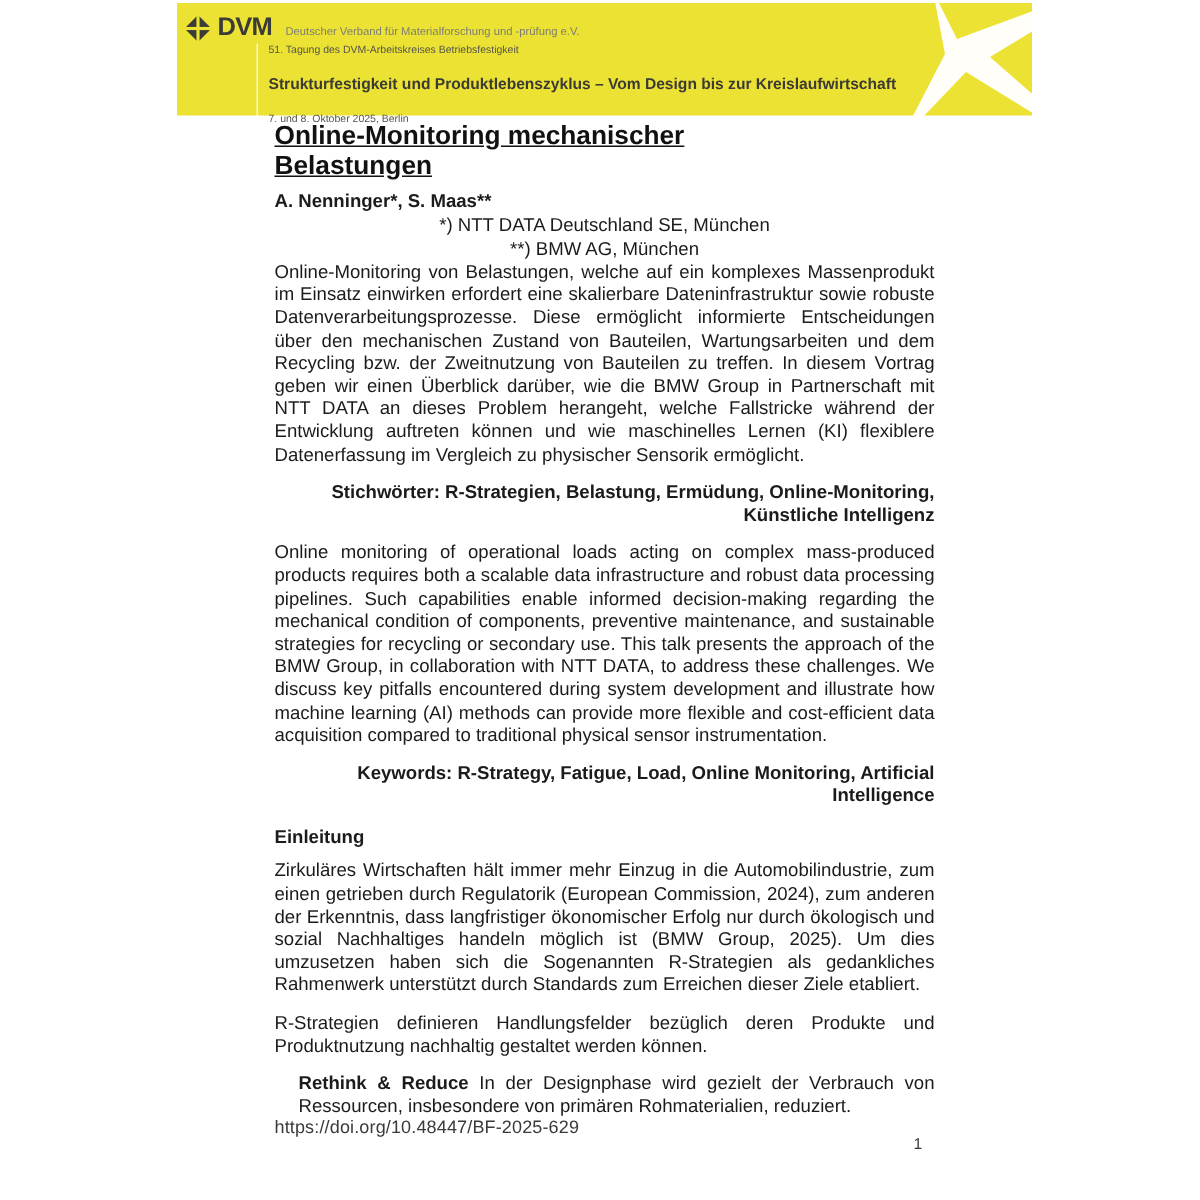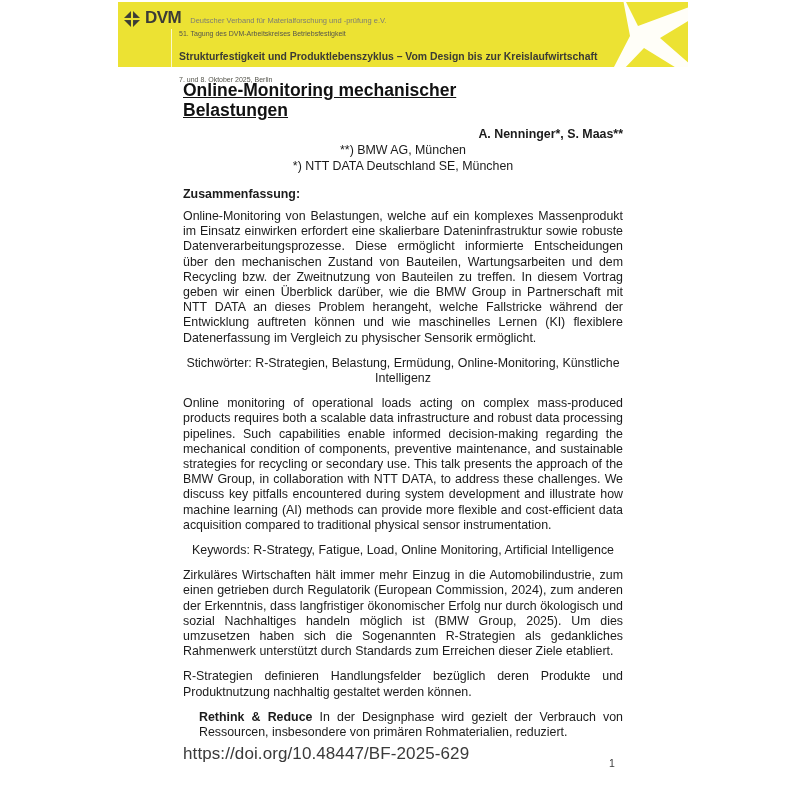--- a/index.html
+++ b/index.html
@@ -2,21 +2,21 @@
 <html><head>
 <meta charset="utf-8">
 <style>
   html,body{margin:0;padding:0;background:#ffffff;}
   .page{
     position:relative;width:800px;height:800px;background:#ffffff;
     font-family:"Liberation Sans",sans-serif;color:#1b1b1b;overflow:hidden;
   }
   
   .banner{
-    position:absolute;left:118px;top:2px;width:570px;height:65px;
+    position:absolute;left:118px;top:2px;width:570px;height:75px;
     background:#ECE233;
   }
   .logo-row{position:absolute;left:5px;top:7px;display:flex;align-items:flex-start;}
   .logo-mark{width:18px;height:18px;display:block;margin-top:1px;}
   .logo-text{
     font-weight:bold;font-size:17px;line-height:18px;letter-spacing:-0.5px;
     color:#3B3B37;margin-left:4px;
   }
   .logo-tagline{
     font-size:7.5px;line-height:9px;color:#7D7D74;margin-left:9px;margin-top:7px;text-align:center;
@@ -27,29 +27,29 @@
   }
   .conf-small{font-size:7px;line-height:9px;color:#55554C;}
   .conf-title{font-size:10.4px;line-height:13px;font-weight:bold;color:#3B3B35;margin:12px 0;}
   .star-svg{position:absolute;left:460px;top:-16px;width:170px;height:140px;pointer-events:none;}
   
   .content{position:absolute;left:183px;top:80px;width:440px;}
   .paper-title{
     font-size:17.5px;font-weight:bold;text-align:left;
     margin:0 82px 0 0;line-height:20px;color:#111;text-decoration:underline;
   }
-  .authors{font-size:12.4px;font-weight:bold;text-align:right;margin-top:7px;line-height:15px;}
+  .authors{font-size:12.4px;font-weight:bold;text-align:left;margin-top:7px;line-height:15px;}
   .affil{font-size:12.4px;text-align:center;line-height:16px;}
   .sec-heading{font-size:12.4px;font-weight:bold;margin:13px 0 7px 0;line-height:15px;}
   .para{font-size:12.4px;line-height:15.2px;text-align:justify;margin:0 0 10px 0;}
-  .bold-para{font-weight:normal;text-align:center;}
+  .bold-para{font-weight:bold;text-align:right;}
   .indented{margin-left:16px;}
   .indented strong{font-weight:bold;}
   
-  .doi{position:absolute;left:183px;top:744px;font-size:17px;color:#3a3a3a;letter-spacing:0.1px;}
+  .doi{position:absolute;left:183px;top:744px;font-size:12px;color:#3a3a3a;letter-spacing:0.1px;}
   .pagenum{position:absolute;left:609px;top:757px;font-size:10.5px;color:#3a3a3a;}
 </style>
 </head>
 <body>
 
 <div class="page">
 
   <header class="banner">
     <div class="logo-row">
       <svg class="logo-mark" viewBox="0 0 24 24">
@@ -66,30 +66,30 @@
       <div class="conf-small">7. und 8. Oktober 2025, Berlin</div>
     </div>
     <svg class="star-svg" viewBox="0 0 170 140">
       <polygon points="44,8 60,40 168,0 82,52 160,120 66,62 22,108 52,50" fill="#ffffff" opacity="0.97"></polygon>
     </svg>
   </header>
 
   <main class="content">
     <h1 class="paper-title">Online-Monitoring mechanischer Belastungen</h1>
     <div class="authors">A. Nenninger*, S. Maas**</div>
+    <div class="affil">*) NTT DATA Deutschland SE, München</div>
     <div class="affil">**) BMW AG, München</div>
-    <div class="affil">*) NTT DATA Deutschland SE, München</div>
 
-    <h2 class="sec-heading">Zusammenfassung:</h2>
     <p class="para">Online-Monitoring von Belastungen, welche auf ein komplexes Massenprodukt im Einsatz einwirken erfordert eine skalierbare Dateninfrastruktur sowie robuste Datenverarbeitungsprozesse. Diese ermöglicht informierte Entscheidungen über den mechanischen Zustand von Bauteilen, Wartungsarbeiten und dem Recycling bzw. der Zweitnutzung von Bauteilen zu treffen. In diesem Vortrag geben wir einen Überblick darüber, wie die BMW Group in Partnerschaft mit NTT DATA an dieses Problem herangeht, welche Fallstricke während der Entwicklung auftreten können und wie maschinelles Lernen (KI) flexiblere Datenerfassung im Vergleich zu physischer Sensorik ermöglicht.</p>
     <p class="para bold-para">Stichwörter: R-Strategien, Belastung, Ermüdung, Online-Monitoring, Künstliche Intelligenz</p>
 
     <p class="para">Online monitoring of operational loads acting on complex mass-produced products requires both a scalable data infrastructure and robust data processing pipelines. Such capabilities enable informed decision-making regarding the mechanical condition of components, preventive maintenance, and sustainable strategies for recycling or secondary use. This talk presents the approach of the BMW Group, in collaboration with NTT DATA, to address these challenges. We discuss key pitfalls encountered during system development and illustrate how machine learning (AI) methods can provide more flexible and cost-efficient data acquisition compared to traditional physical sensor instrumentation.</p>
     <p class="para bold-para">Keywords: R-Strategy, Fatigue, Load, Online Monitoring, Artificial Intelligence</p>
 
+    <h2 class="sec-heading">Einleitung</h2>
     <p class="para">Zirkuläres Wirtschaften hält immer mehr Einzug in die Automobilindustrie, zum einen getrieben durch Regulatorik (European Commission, 2024), zum anderen der Erkenntnis, dass langfristiger ökonomischer Erfolg nur durch ökologisch und sozial Nachhaltiges handeln möglich ist (BMW Group, 2025). Um dies umzusetzen haben sich die Sogenannten R-Strategien als gedankliches Rahmenwerk unterstützt durch Standards zum Erreichen dieser Ziele etabliert.</p>
     <p class="para">R-Strategien definieren Handlungsfelder bezüglich deren Produkte und Produktnutzung nachhaltig gestaltet werden können.</p>
 
     <p class="para indented"><strong>Rethink &amp; Reduce</strong><span> In der Designphase wird gezielt der Verbrauch von Ressourcen, insbesondere von primären Rohmaterialien, reduziert.</span></p>
 
   </main>
 
   <span class="doi">https://doi.org/10.48447/BF-2025-629</span>
   <span class="pagenum">1</span>
 

